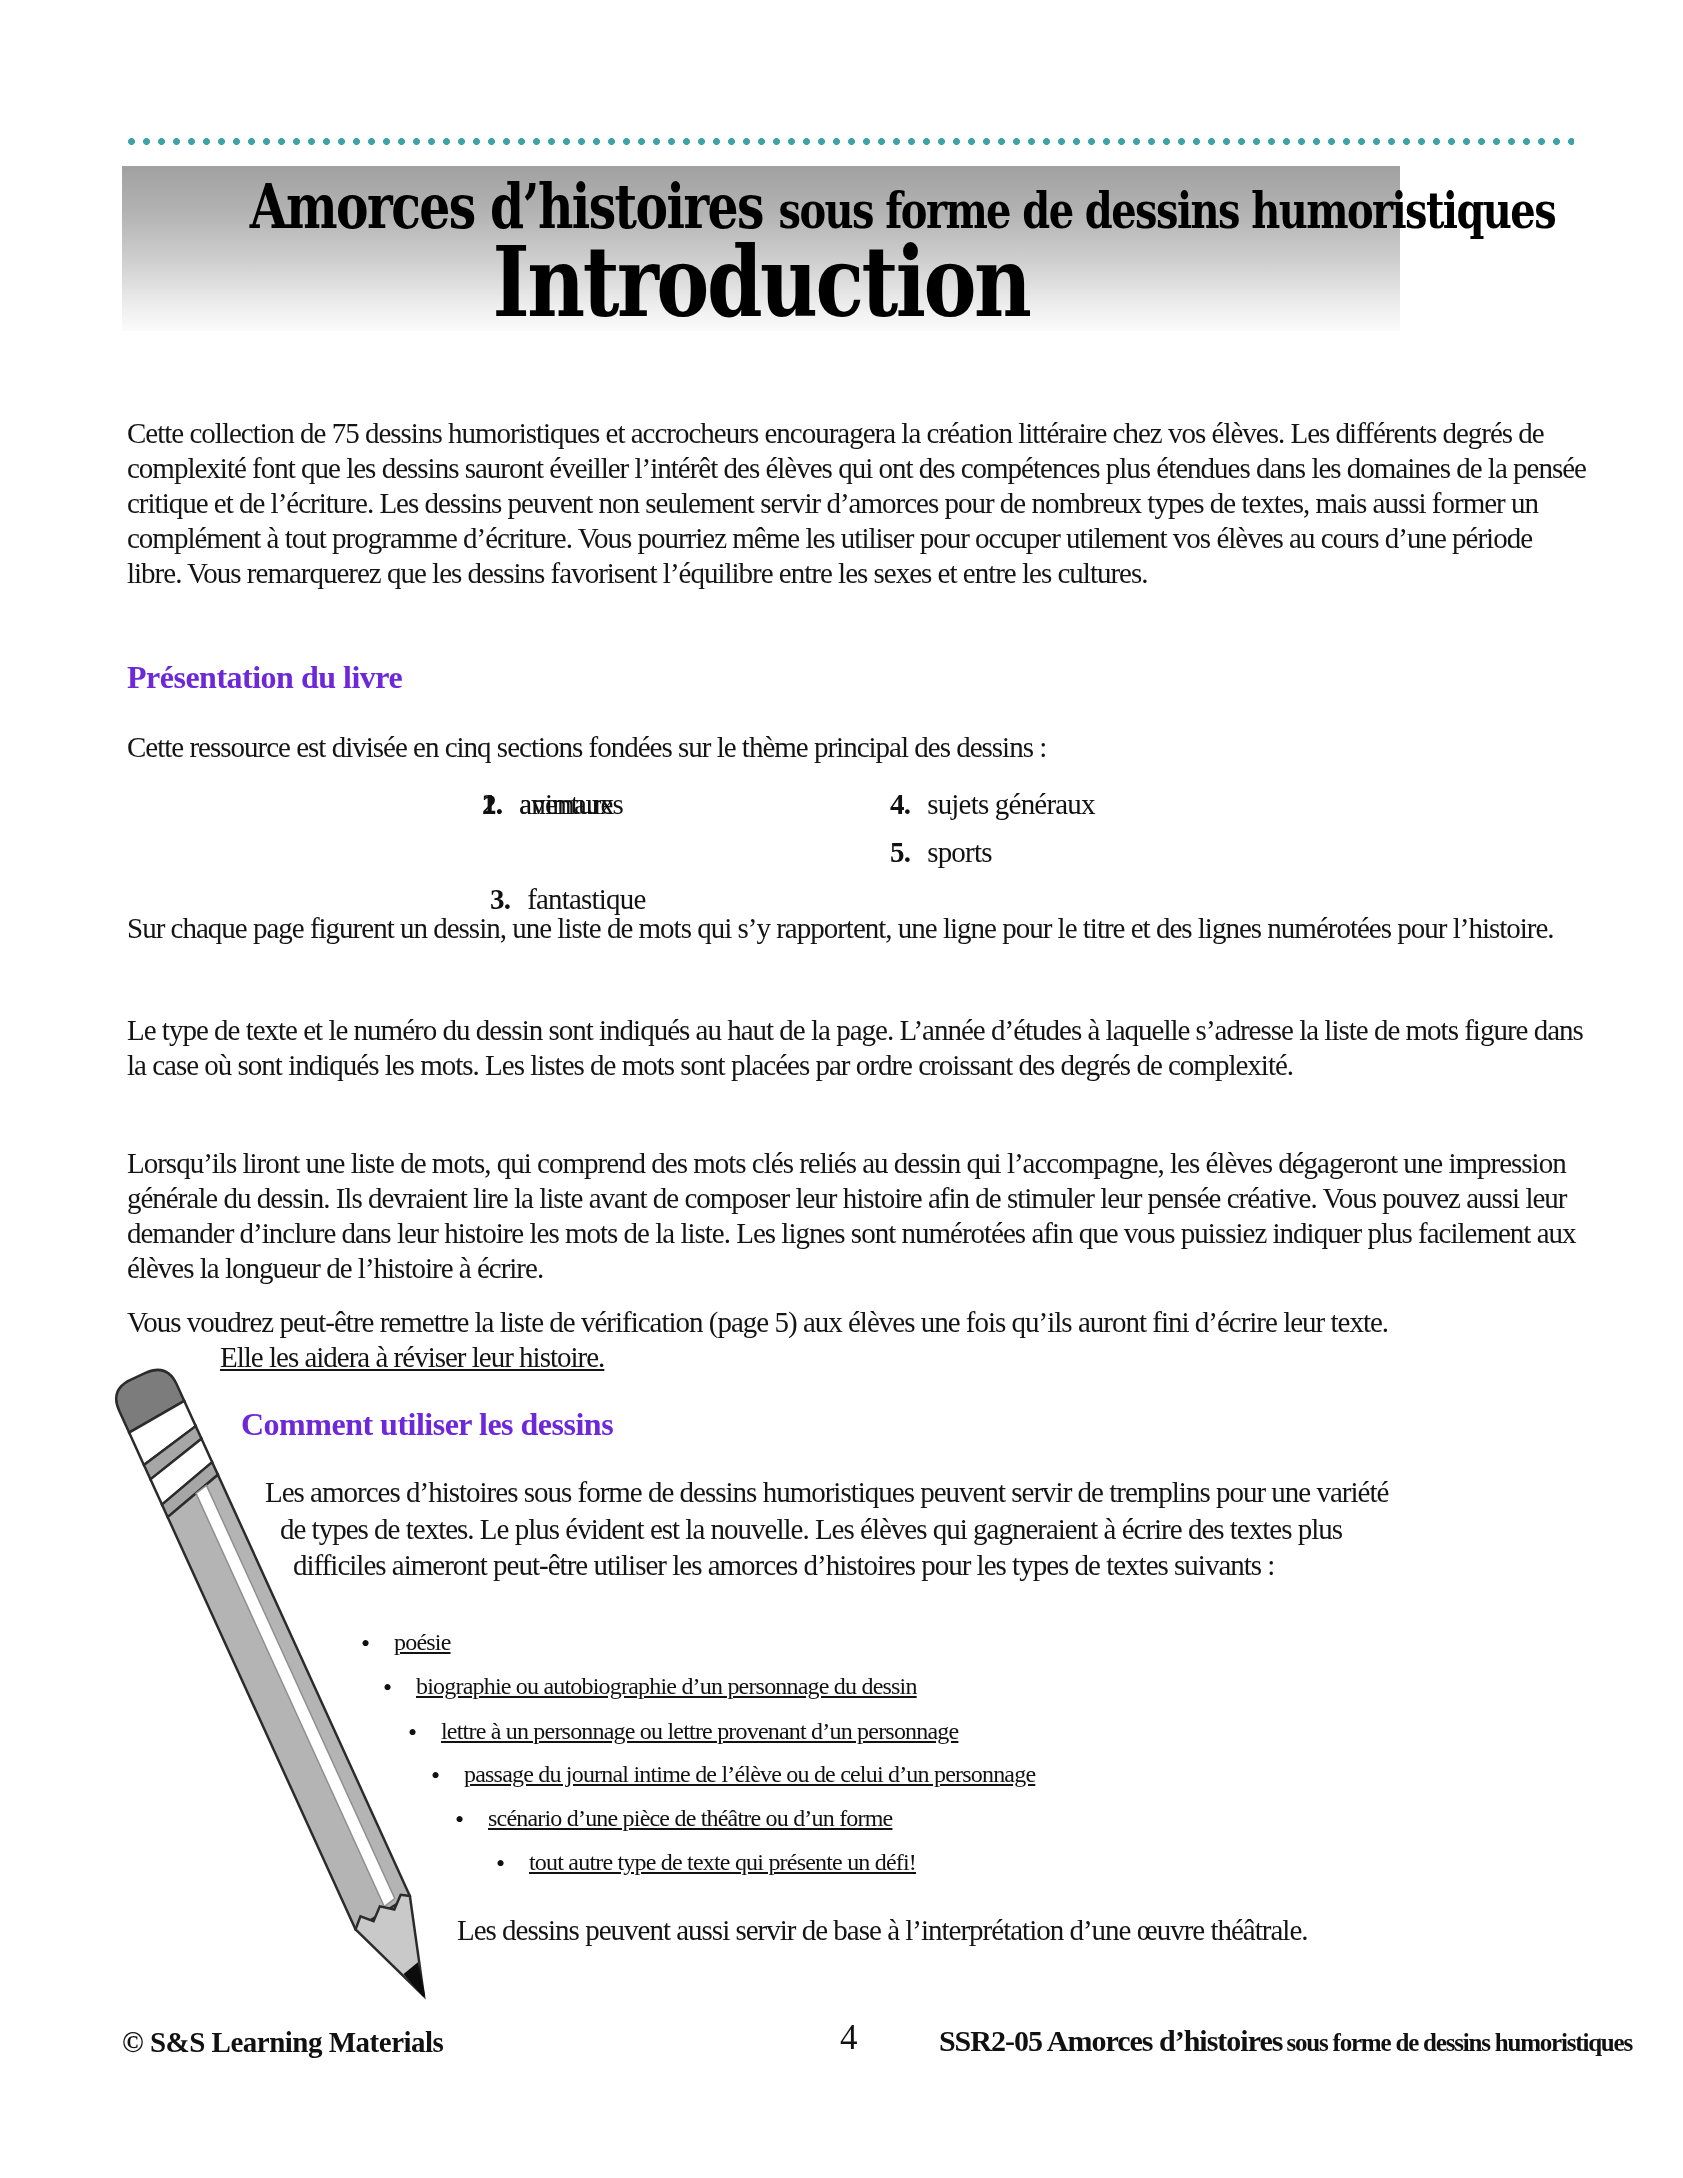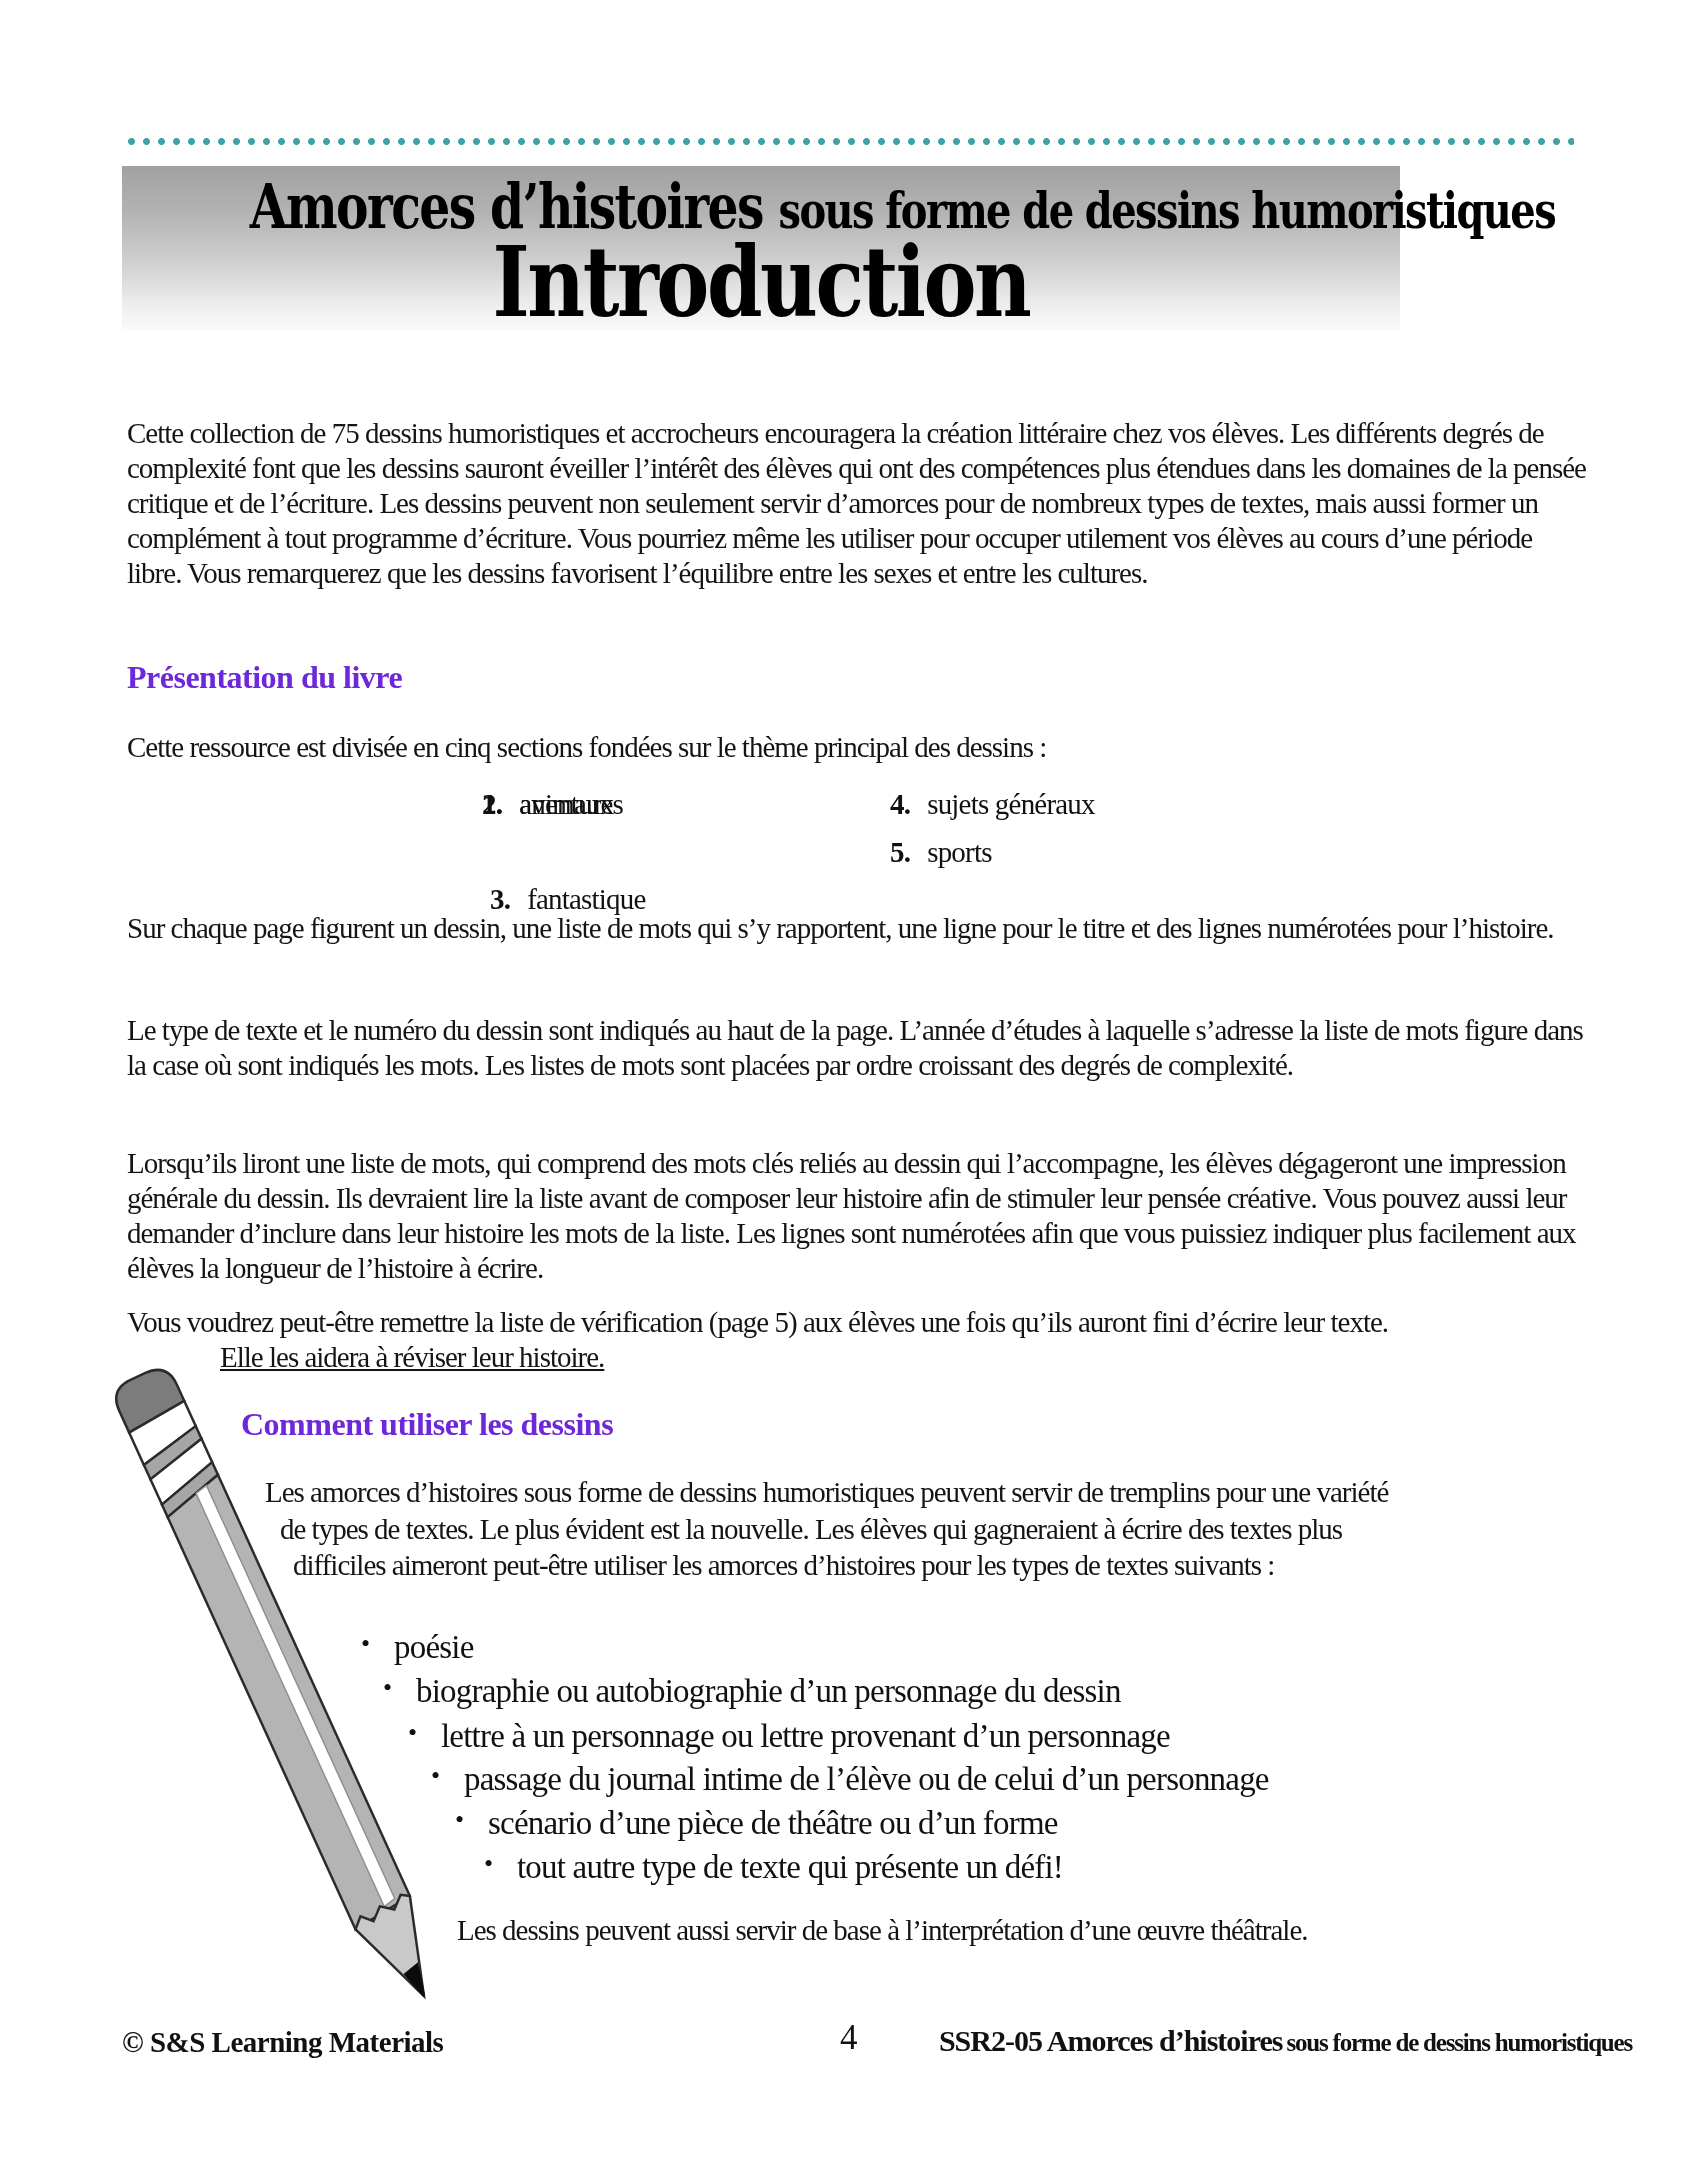--- a/index.html
+++ b/index.html
@@ -47,22 +47,23 @@
     white-space:nowrap;
   }
 
   
   .list-item { font-size:29px; letter-spacing:-0.8px; white-space:nowrap; }
   .list-item .num { font-weight:bold; }
   .list-item .lbl { margin-left:17px; }
 
   
   .bullet-item {
-    font-size:33px; letter-spacing:-0.8px; white-space:nowrap;
+    font-size:24px; letter-spacing:-0.8px; white-space:nowrap;
     padding-left:33px;
+    text-decoration:underline;
   }
   .bullet-item::before {
     content:"\2022"; position:absolute; left:0; top:0; font-size:26px;
   }
 
   
   #footer-copyright { left:122px; top:2026px; font-size:29px; font-weight:bold; letter-spacing:-0.5px; white-space:nowrap; }
   #footer-page-number { left:840px; top:2018px; font-size:35px; white-space:nowrap; }
   #footer-right { left:891px; top:2024px; width:741px; text-align:right; white-space:nowrap; }
   #footer-right .code-bold { font-size:30px; font-weight:bold; letter-spacing:-1px; }
@@ -136,21 +137,21 @@
 
 <div class="abs body-text oneline" style="left:265px; top:1475px;">Les amorces d’histoires sous forme de dessins humoristiques peuvent servir de tremplins pour une variété</div>
 <div class="abs body-text oneline" style="left:280px; top:1512px;">de types de textes. Le plus évident est la nouvelle. Les élèves qui gagneraient à écrire des textes plus</div>
 <div class="abs body-text oneline" style="left:293px; top:1548px;">difficiles aimeront peut-être utiliser les amorces d’histoires pour les types de textes suivants :</div>
 
 <div class="abs bullet-item" style="left:361px; top:1629px;">poésie</div>
 <div class="abs bullet-item" style="left:383px; top:1673px;">biographie ou autobiographie d’un personnage du dessin</div>
 <div class="abs bullet-item" style="left:408px; top:1718px;">lettre à un personnage ou lettre provenant d’un personnage</div>
 <div class="abs bullet-item" style="left:431px; top:1761px;">passage du journal intime de l’élève ou de celui d’un personnage</div>
 <div class="abs bullet-item" style="left:455px; top:1805px;">scénario d’une pièce de théâtre ou d’un forme</div>
-<div class="abs bullet-item" style="left:484px; top:1849px;">tout autre type de texte qui présente un défi!</div>
+<div class="abs bullet-item" style="left:496px; top:1849px;">tout autre type de texte qui présente un défi!</div>
 
 <div class="abs body-text oneline" style="left:457px; top:1913px;">Les dessins peuvent aussi servir de base à l’interprétation d’une œuvre théâtrale.</div>
 
 <div class="abs" id="footer-copyright">© S&amp;S Learning Materials</div>
 <div class="abs" id="footer-page-number">4</div>
 <div class="abs" id="footer-right">
   <span class="code-bold">SSR2-05 Amorces d’histoires</span>
   <span class="code-rest">sous forme de dessins humoristiques</span>
 </div>
 

